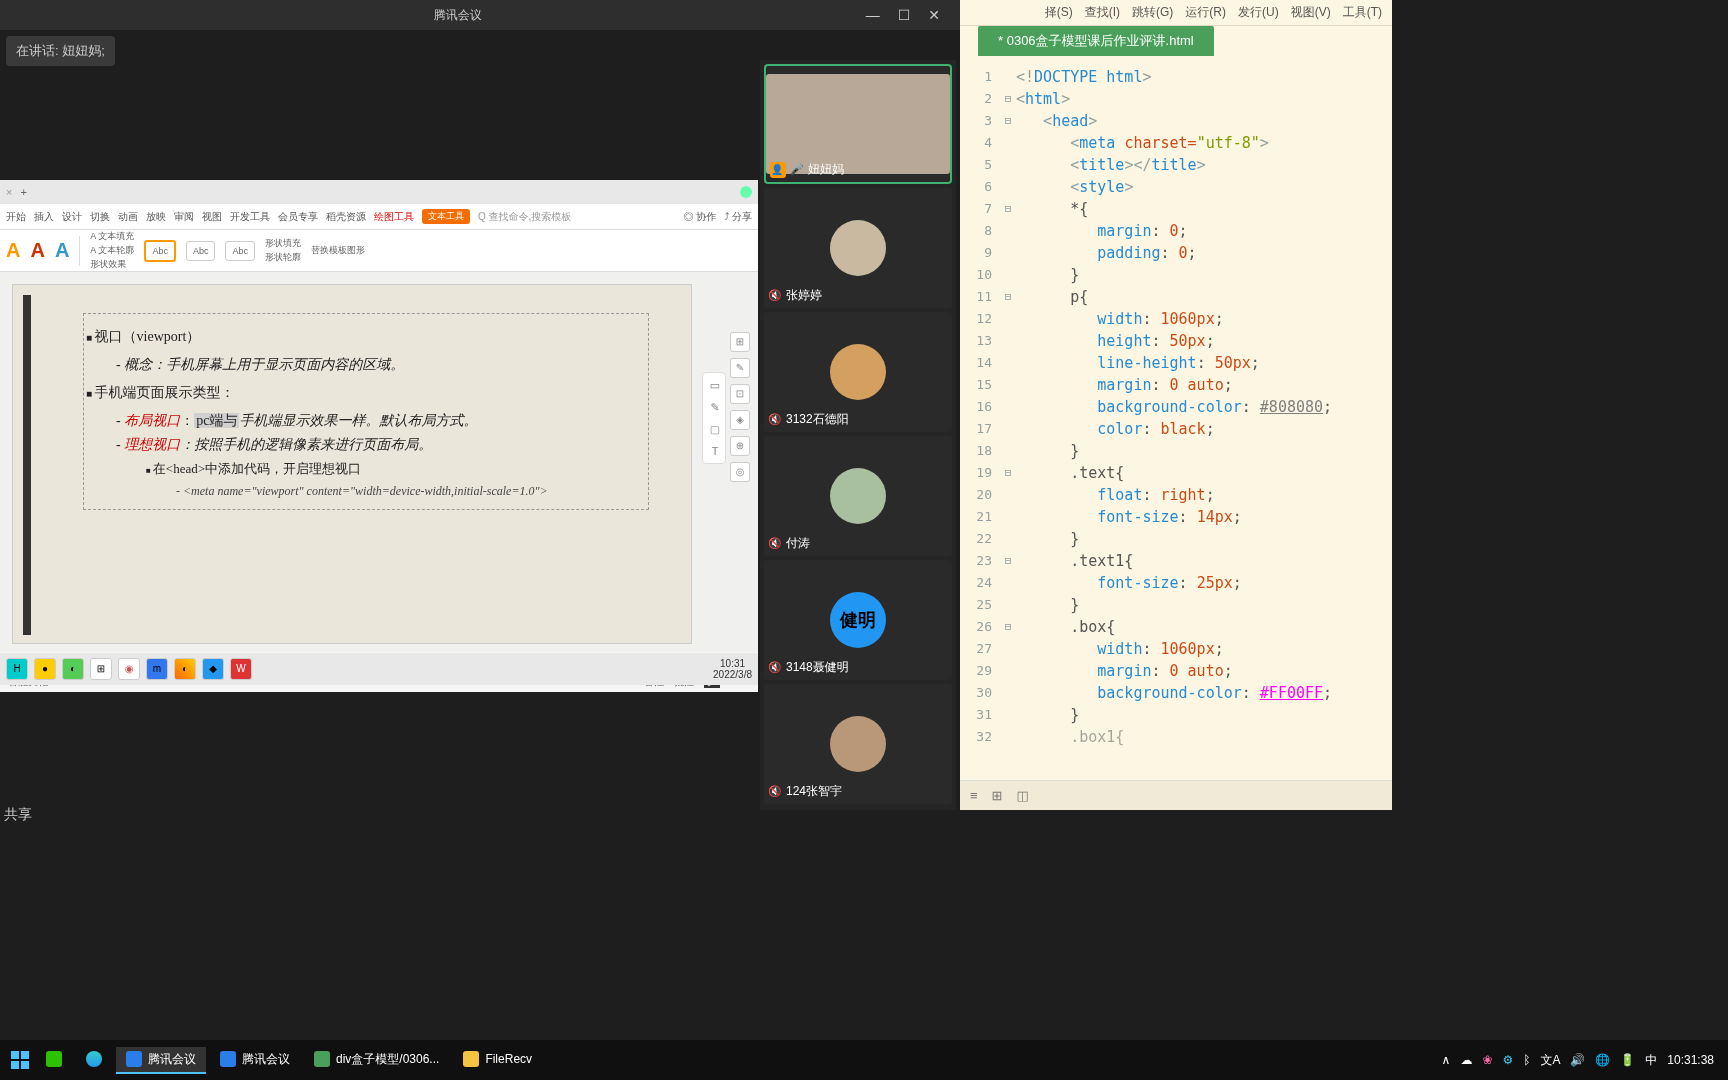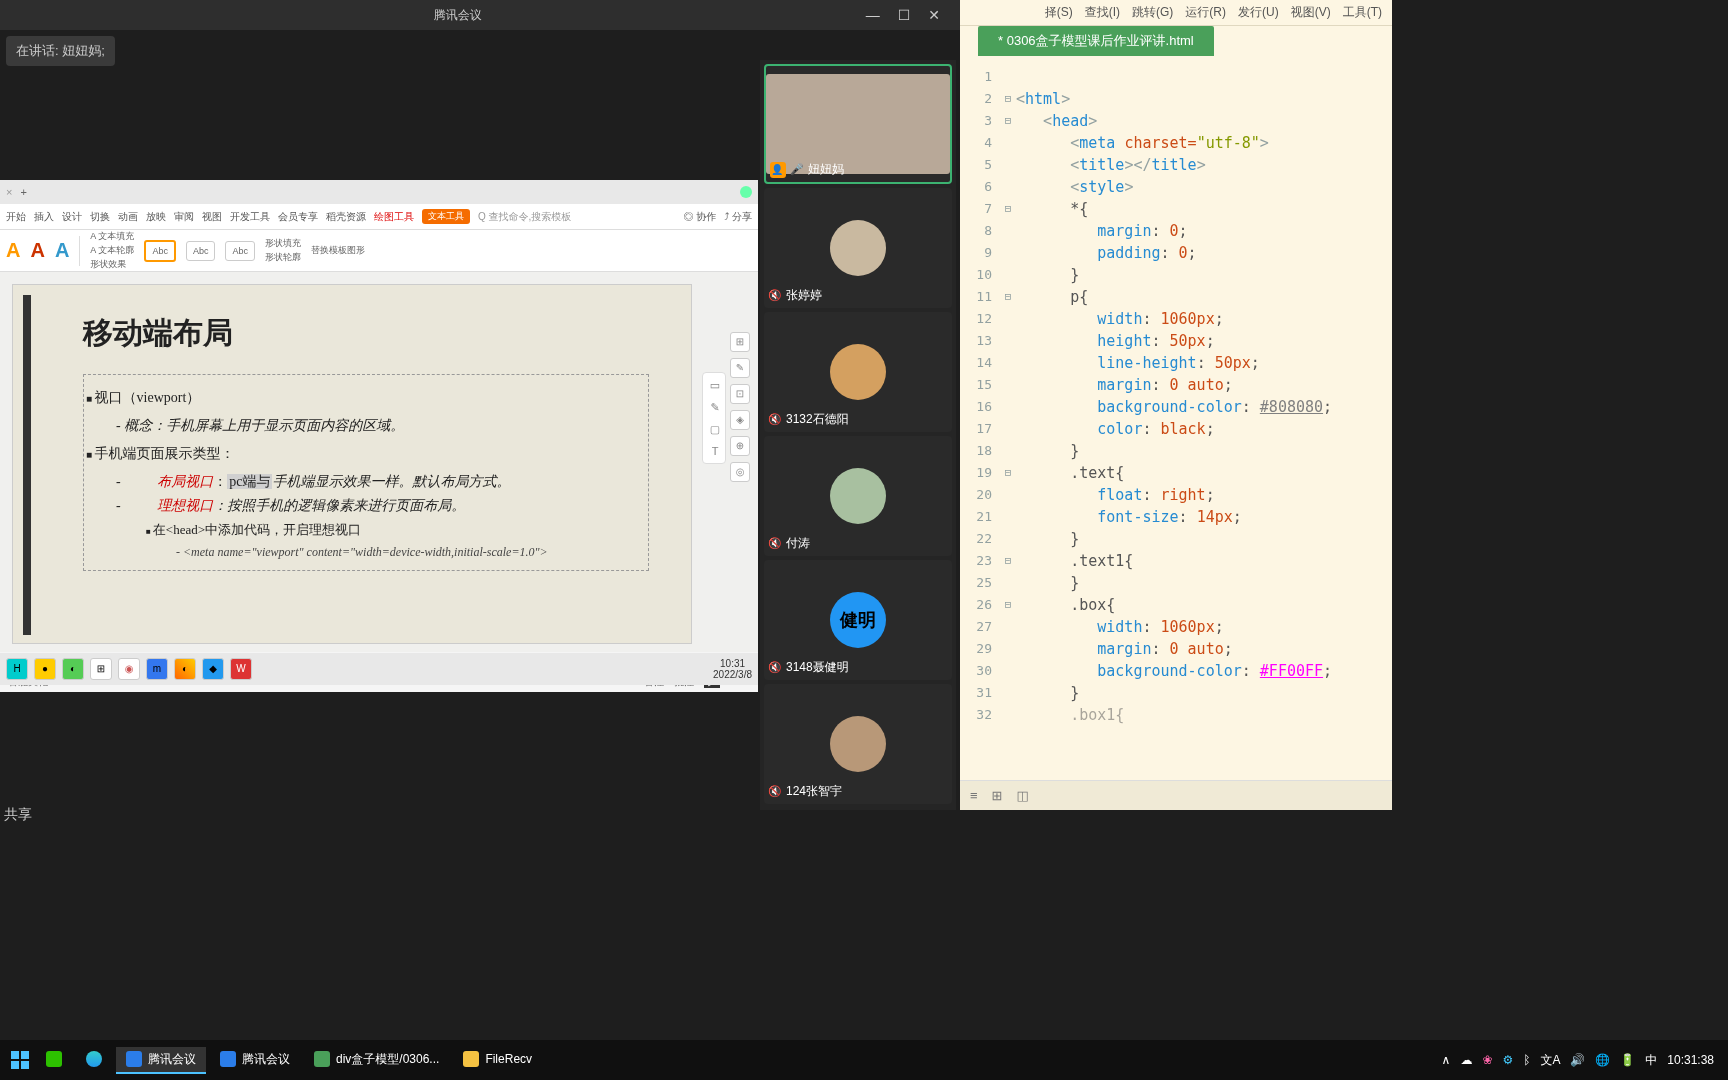--- a/index.html
+++ b/index.html
@@ -33,21 +33,21 @@
 .ppt-slide .content { padding: 28px 42px 20px 70px; font-family: KaiTi, STKaiti, serif; }
 .ppt-slide h1 { font-size: 30px; font-weight: bold; color: #222; margin-bottom: 20px; }
 .ppt-slide .bullet1 { margin: 10px 0; font-size: 14px; color: #222; }
 .ppt-slide .bullet1::before { content:"■ "; font-size:10px; }
 .ppt-slide .bullet2 { margin: 6px 0 6px 30px; font-size: 14px; color: #222; }
 .ppt-slide .bullet2::before { content:"- "; }
 .ppt-slide .bullet3 { margin: 6px 0 6px 60px; font-size: 13px; color: #222; }
 .ppt-slide .bullet3::before { content:"■ "; font-size:8px; }
 .ppt-slide .bullet4 { margin: 6px 0 6px 90px; font-size: 12px; color: #444; font-style: italic; }
 .ppt-slide .bullet4::before { content:"- "; }
-.ppt-slide .em-red { color: #c00; margin-left: 33px; }
+.ppt-slide .em-red { color: #c00; }
 .ppt-slide .em-term { font-style: italic; }
 .ppt-slide .hl { background: #d0d0d0; padding: 0 2px; }
 .ppt-slide .edit-box { border:1px dashed #999; }
 .ppt-annotation-bar { height: 18px; background: #f5f5f5; font-size: 10px; color: #999; padding: 2px 6px; }
 .ppt-right-tools { position:absolute; right:4px; top:60px; width:24px; display:flex; flex-direction:column; gap:6px; }
 .ppt-right-tools div { width:20px; height:20px; border:1px solid #ccc; background:#fff; border-radius:3px; font-size:10px; text-align:center; line-height:18px; color:#888; }
 .ppt-float-tools { position:absolute; right:32px; top:100px; width:24px; background:#fff; border:1px solid #ddd; border-radius:4px; display:flex; flex-direction:column; gap:2px; padding:2px; }
 .ppt-float-tools div { width:20px; height:20px; font-size:11px; text-align:center; line-height:20px; color:#888; }
 
 .ppt-statusbar { height:22px; background:#f5f5f5; border-top:1px solid #ddd; display:flex; align-items:center; justify-content:space-between; padding:0 8px; font-size:10px; color:#666; }
@@ -156,21 +156,20 @@
       <div style="display:flex;flex-direction:column;gap:1px;font-size:9px">
         <span>形状填充</span>
         <span>形状轮廓</span>
       </div>
       <span>替换模板图形</span>
     </div>
     <div class="ppt-slide-container">
       <div class="ppt-slide">
         <div class="side-stripe"></div>
         <div class="content">
-          <h1>移动端布局</h1>
           <div class="edit-box" style="position:relative;padding:4px 2px;">
             <div class="bullet1"><span>视口（viewport）</span></div>
             <div class="bullet2"><span class="em-term">概念：手机屏幕上用于显示页面内容的区域。</span></div>
             <div class="bullet1"><span>手机端页面展示类型：</span></div>
             <div class="bullet2"><span class="em-red em-term">布局视口</span><span>：</span><span class="hl">pc端与</span><span class="em-term">手机端显示效果一样。默认布局方式。</span></div>
             <div class="bullet2"><span class="em-red em-term">理想视口</span><span class="em-term">：按照手机的逻辑像素来进行页面布局。</span></div>
             <div class="bullet3"><span>在&lt;head&gt;中添加代码，开启理想视口</span></div>
             <div class="bullet4"><span>&lt;meta  name="viewport"  content="width=device-width,initial-scale=1.0"&gt;</span></div>
           </div>
         </div>
@@ -277,20 +276,21 @@
     <span>视图(V)</span>
     <span>工具(T)</span>
   </div>
   <div class="editor-tabbar">
     <div class="editor-tab"><span>* 0306盒子模型课后作业评讲.html</span></div>
   </div>
   <div class="code-area" id="code-area">
       <div class="code-line">
         <div class="ln">1</div>
         <div class="fold"></div>
+        <div class="code"><span class="c-grey">&lt;!</span><span class="c-blue">DOCTYPE</span> <span class="c-blue">html</span><span class="c-grey">&gt;</span></div>
       </div>
       <div class="code-line">
         <div class="ln">2</div>
         <div class="fold">⊟</div>
         <div class="code"><span class="c-grey">&lt;</span><span class="c-blue">html</span><span class="c-grey">&gt;</span></div>
       </div>
       <div class="code-line">
         <div class="ln">3</div>
         <div class="fold">⊟</div>
         <div class="code">   <span class="c-grey">&lt;</span><span class="c-blue">head</span><span class="c-grey">&gt;</span></div>
@@ -387,20 +387,25 @@
       </div>
       <div class="code-line">
         <div class="ln">22</div>
         <div class="fold"></div>
         <div class="code">      <span class="c-text">}</span></div>
       </div>
       <div class="code-line">
         <div class="ln">23</div>
         <div class="fold">⊟</div>
         <div class="code">      <span class="c-text">.text1{</span></div>
+      </div>
+      <div class="code-line">
+        <div class="ln">24</div>
+        <div class="fold"></div>
+        <div class="code">         <span class="c-blue">font-size</span>: <span class="c-orange">25px</span>;</div>
       </div>
       <div class="code-line">
         <div class="ln">25</div>
         <div class="fold"></div>
         <div class="code">      <span class="c-text">}</span></div>
       </div>
       <div class="code-line">
         <div class="ln">26</div>
         <div class="fold">⊟</div>
         <div class="code">      <span class="c-text">.box{</span></div>

